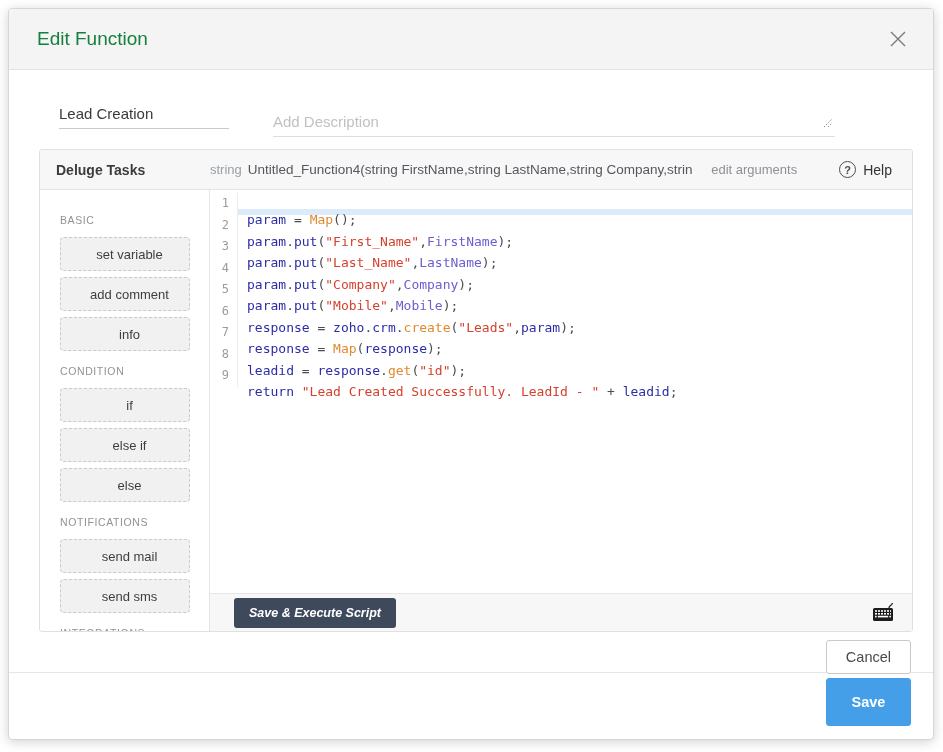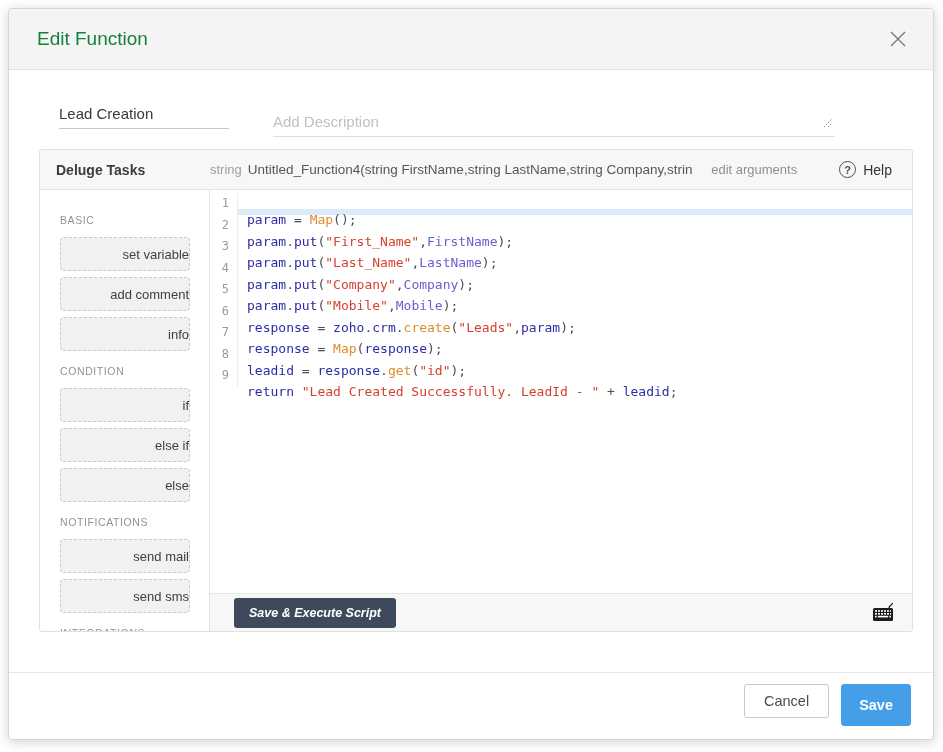--- a/index.html
+++ b/index.html
@@ -33,46 +33,46 @@
   .help-circle { width:17px; height:17px; border:1.4px solid #4a4d52; border-radius:50%; display:flex; align-items:center; justify-content:center;
                  font-size:11px; color:#4a4d52; margin-right:7px; font-weight:700; }
   .help-label { font-size:14px; color:#333; }
 
   .panel-body { display:flex; height:441px; overflow:hidden; position:relative; }
 
   
   .sidebar { width:170px; border-right:1px solid #e4e4e4; padding:10px 18px 0 20px; overflow:hidden; flex:none; }
   .side-label { font-size:10.5px; color:#8f9296; letter-spacing:.6px; margin:14px 0 11px; }
   .side-btn { display:block; width:130px; height:34px; margin-bottom:6px; background:#f1f1f2; border:1px dashed #cbcbcb;
-              border-radius:4px; text-align:right; padding-left:9px; font-size:13px; color:#3e3e3e; line-height:31px;
+              border-radius:4px; text-align:center; padding-left:9px; font-size:13px; color:#3e3e3e; line-height:31px;
               cursor:pointer; font-family:"Liberation Sans",sans-serif; }
 
   
   .editor { flex:1; position:relative; font-family:"DejaVu Sans Mono", monospace; font-size:13px; min-width:0; }
   .code-area { position:absolute; inset:0 0 38px 0; overflow:auto; padding-top:3px; }
   .cl { display:flex; height:21.5px; line-height:21.5px; }
   .ln-num { width:28px; flex:none; text-align:right; padding-right:8px; color:#9b9b9b; font-size:12px; border-right:1px solid #ededed; }
   .ln-code { flex:1; padding-left:9px; white-space:pre;margin-top:16px; }
   .ln-code.active { background:#dcebfa; }
 
   
   .editor-bar { position:absolute; left:0; right:0; bottom:0; height:38px; background:#f7f7f8; border-top:1px solid #e6e6e6;
                 display:flex; align-items:center; padding:0 16px 0 24px; }
   .exec-btn { background:#3e4a5c; color:#fff; border:none; border-radius:3px; font-size:12.5px; font-weight:700;
               padding:8px 15px; cursor:pointer; font-family:"Liberation Sans",sans-serif;font-style:italic; }
   .bar-spacer { flex:1; }
   .kbd-btn { cursor:pointer; display:flex; align-items:center; }
 
   
   .footer-divider { position:absolute; left:0; right:0; bottom:66px; border-top:1px solid #e6e6e6; }
-  .footer { position:absolute; right:22px; bottom:13px; display:flex; gap:12px; }
+  .footer { position:absolute; right:22px; bottom:13px; display:flex; gap:4px;flex-direction:column; }
   .btn-cancel { background:#fff; border:1px solid #c9c9c9; border-radius:3px; color:#4a4a4a; font-size:14.5px;
                 padding:0 19px; height:34px; cursor:pointer; font-family:"Liberation Sans",sans-serif; }
   .btn-save { background:#459fe8; border:1px solid #459fe8; border-radius:3px; color:#fff; font-size:14.5px; font-weight:700;
-              padding:0 17px; height:42px; cursor:pointer; font-family:"Liberation Sans",sans-serif; }
+              padding:0 17px; height:48px; cursor:pointer; font-family:"Liberation Sans",sans-serif; }
 
   
   .tk-v { color:#2c2ca8; } .tk-a { color:#6a5ed0; } .tk-f { color:#e08a2e; }
   .tk-s { color:#d6402e; } .tk-p { color:#4a4d52; } .tk-k { color:#2c2ca8; }
 </style>
 </head>
 <body>
 
 <div class="dialog">
 

